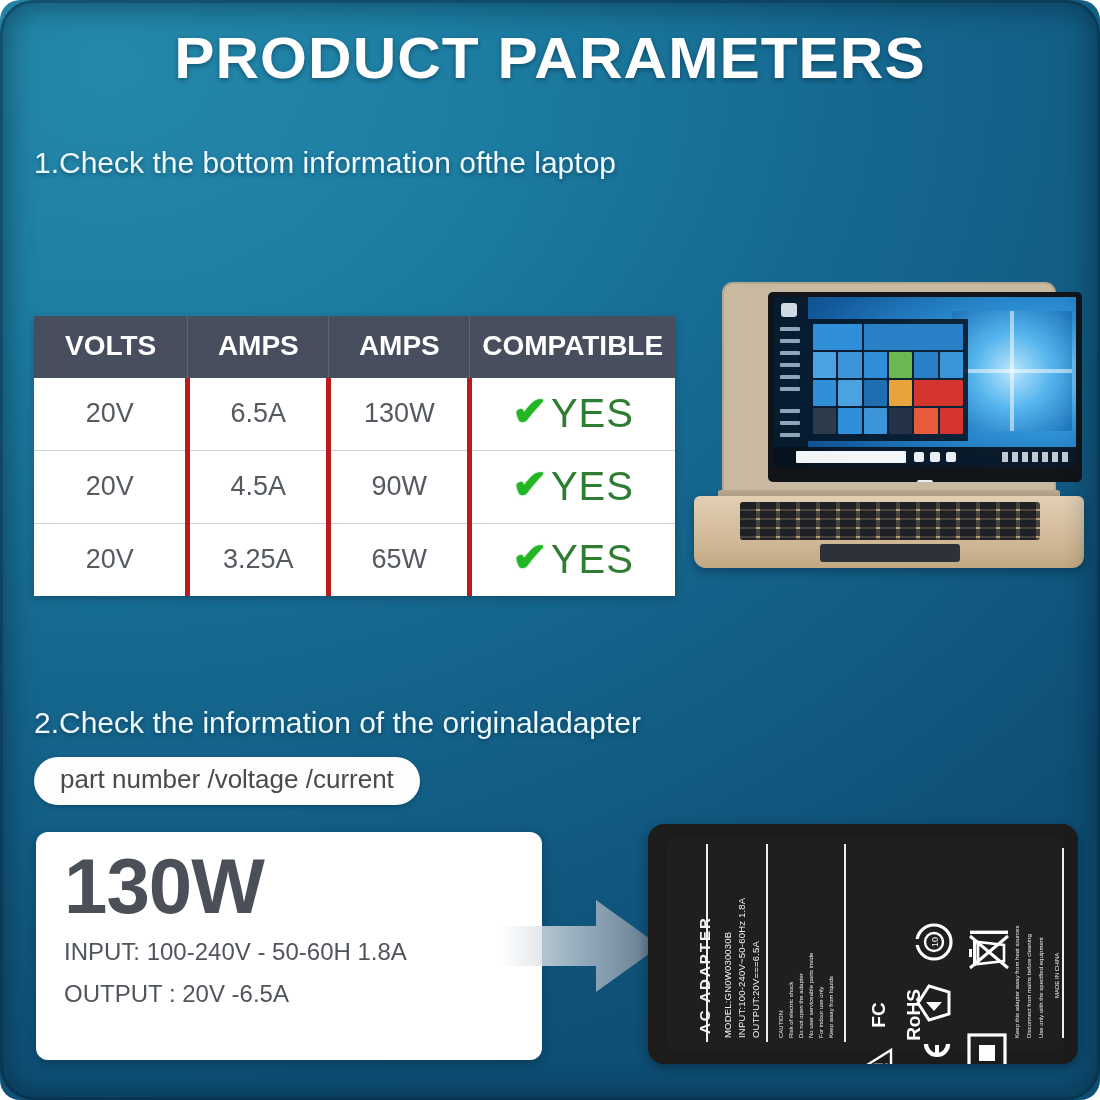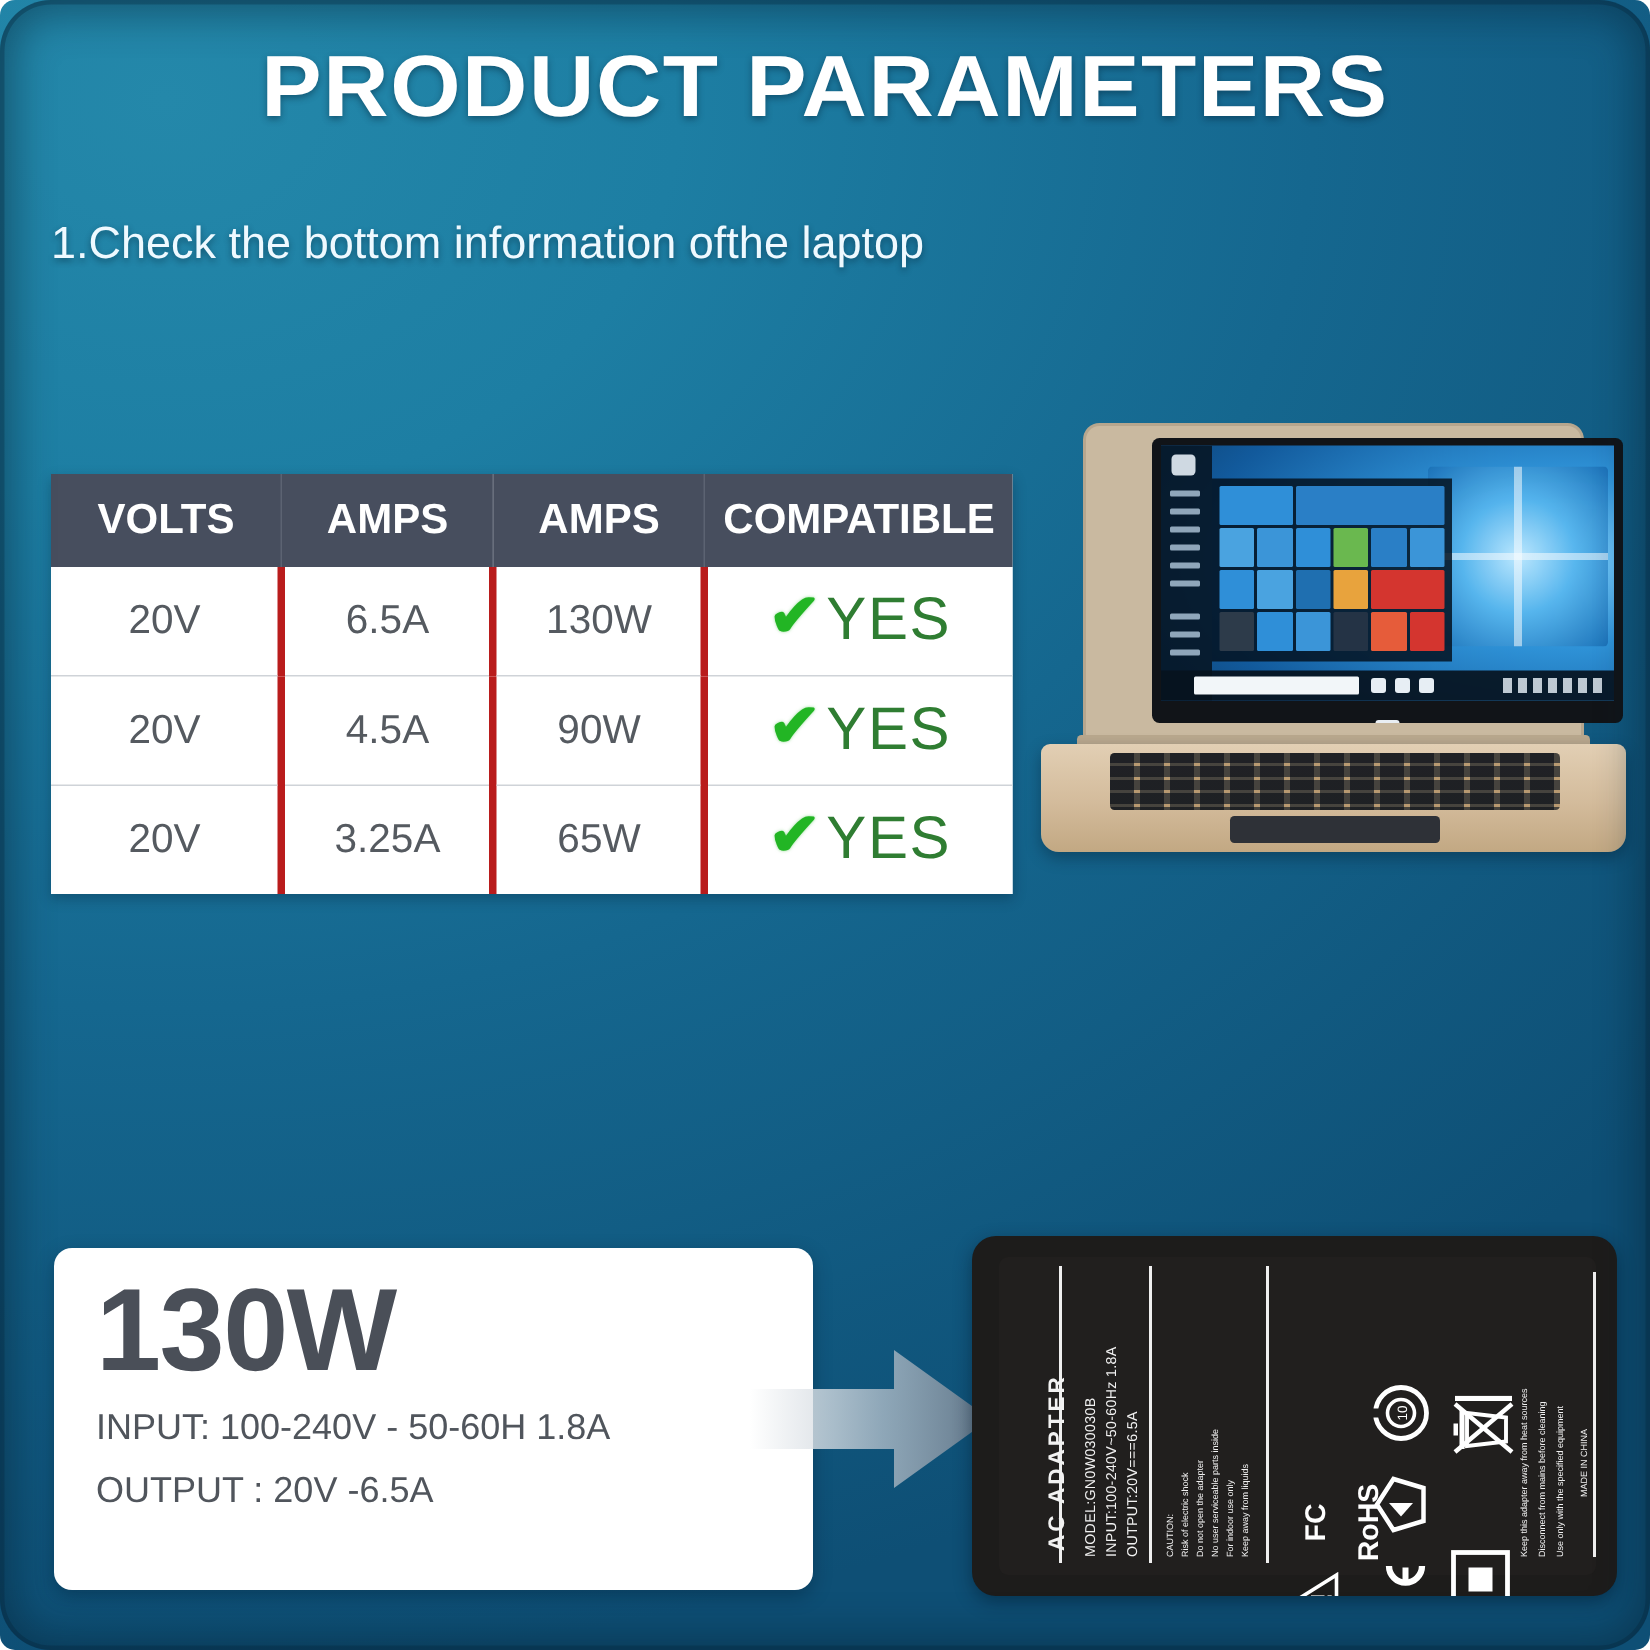--- a/index.html
+++ b/index.html
@@ -1,20 +1,20 @@
 <!DOCTYPE html>
 <html><head>
 <meta charset="utf-8">
 <style>
   html,body{margin:0;padding:0;background:#ffffff;}
   body{width:1100px;height:1100px;overflow:hidden;font-family:"Liberation Sans",sans-serif;}
 
   #page{
     position:relative;width:1100px;height:1100px;box-sizing:border-box;
-    border-radius:10px;overflow:hidden;
+    border-radius:20px;overflow:hidden;
     background:
       radial-gradient(120% 95% at 10% 6%, #2488aa 0%, #1d7ea3 26%, #15678f 58%, #0e4f75 100%);
   }
   
   #page:after{
     content:"";position:absolute;inset:0;border-radius:34px;pointer-events:none;
     box-shadow:inset 0 0 26px 10px rgba(4,30,48,.42), inset 0 0 0 3px rgba(6,38,58,.30);
   }
 
   
@@ -246,20 +246,22 @@
         </div>
         <div class="winlogo"></div>
       </div>
     </div>
     <div class="hinge"></div>
     <div class="base"></div>
     <div class="keys"></div>
     <div class="pad"></div>
   </div>
 
+  <div class="step-head" style="left:34px;top:706px;">2.Check the information of the originaladapter</div>
+  <div class="pill" style="left:34px;top:757px;">part number /voltage /current</div>
 
   <div class="spec-card">
     <div class="watt">130W</div>
     <div class="spec-line">INPUT: 100-240V - 50-60H 1.8A</div>
     <div class="spec-line">OUTPUT : 20V -6.5A</div>
   </div>
 
   <div class="arrow">
     <svg width="160" height="108" viewBox="0 0 160 108">
       <defs>

